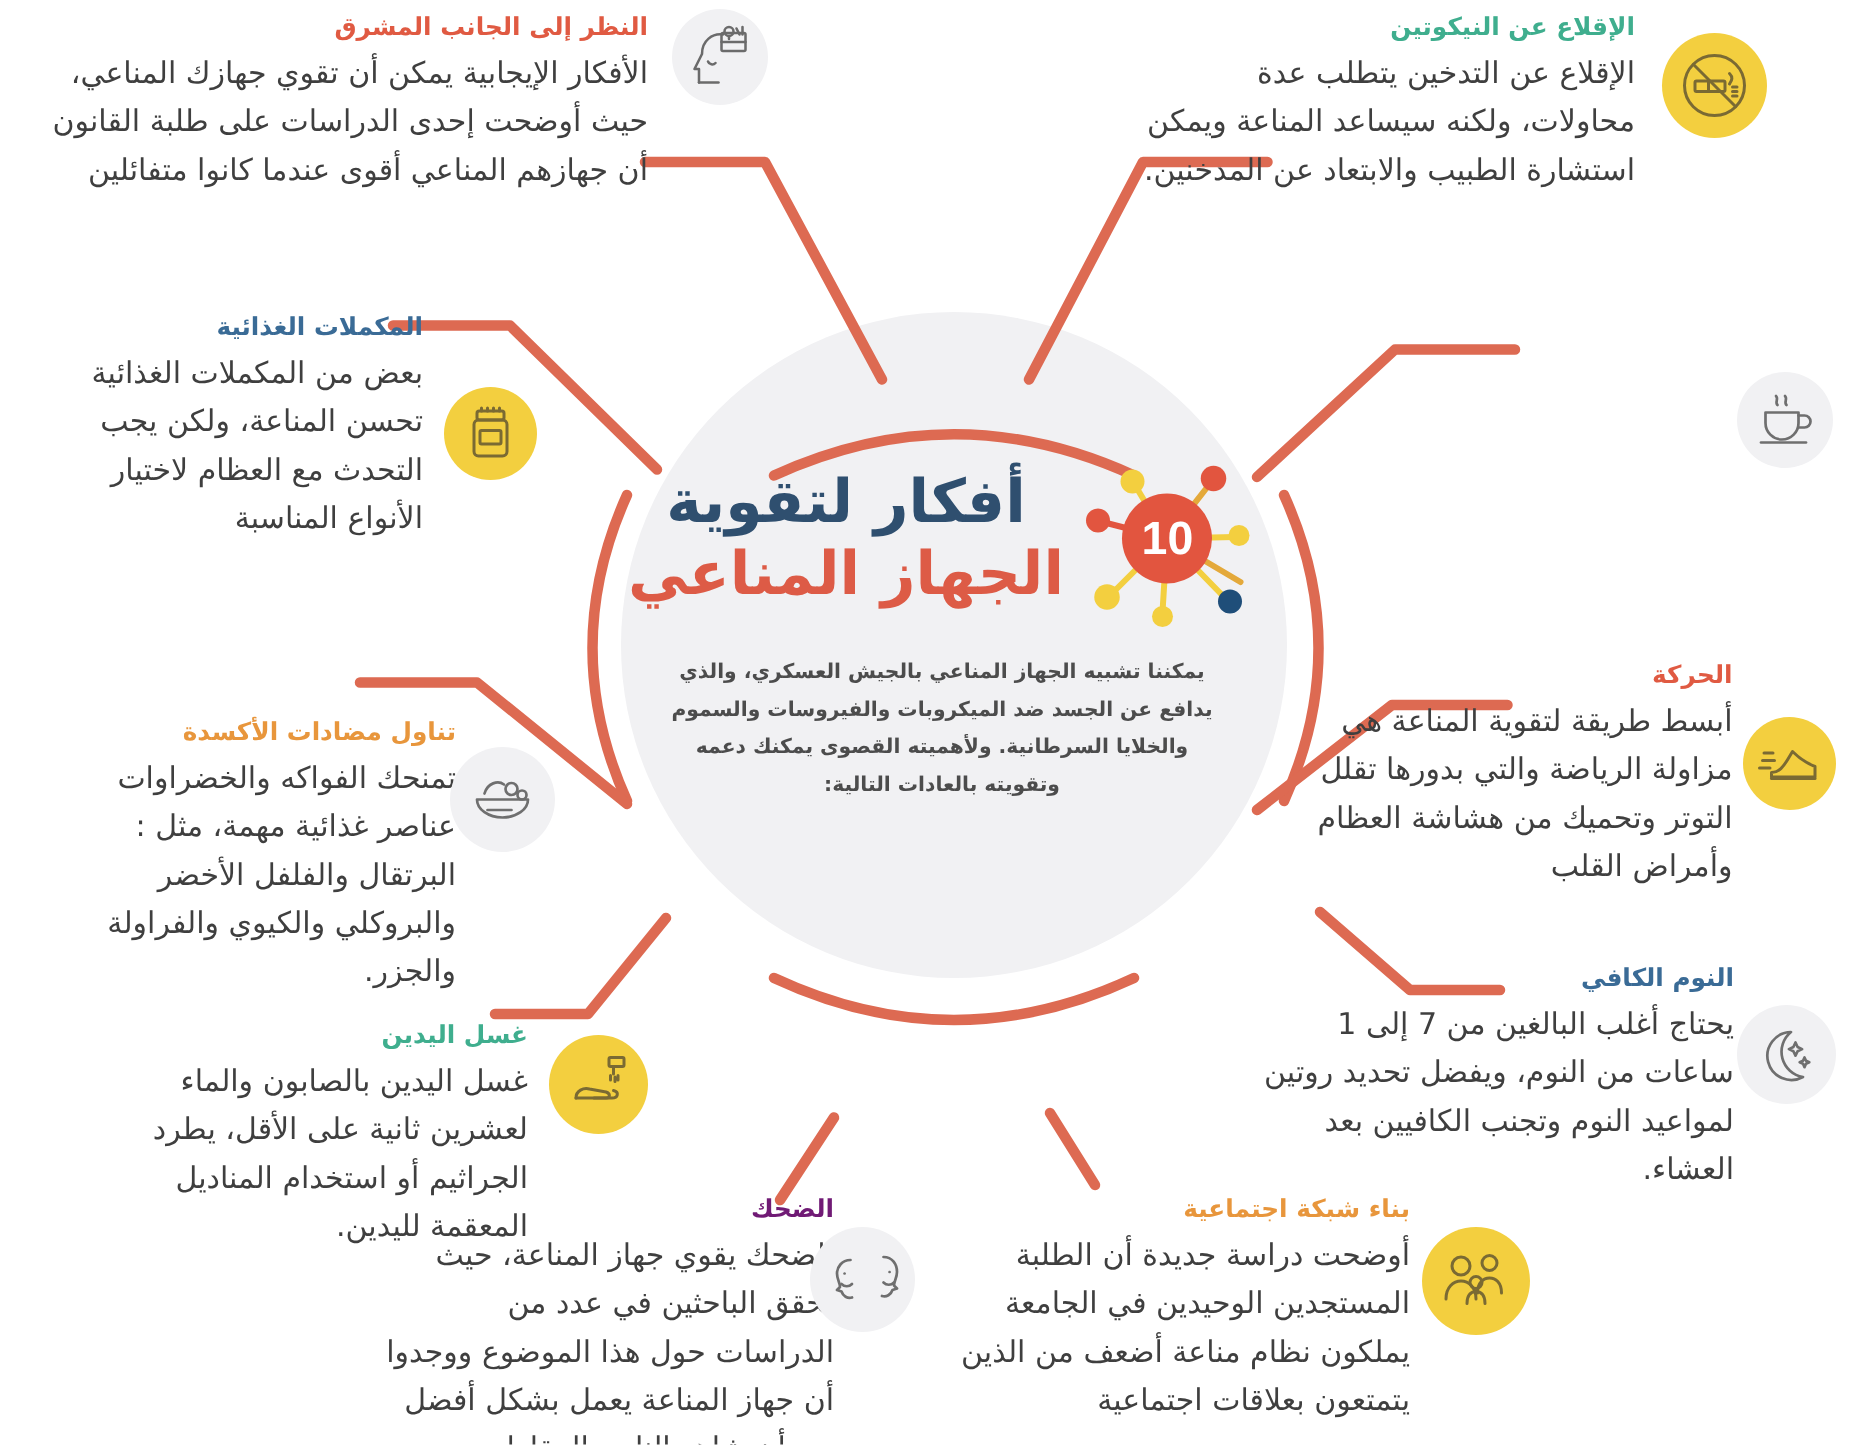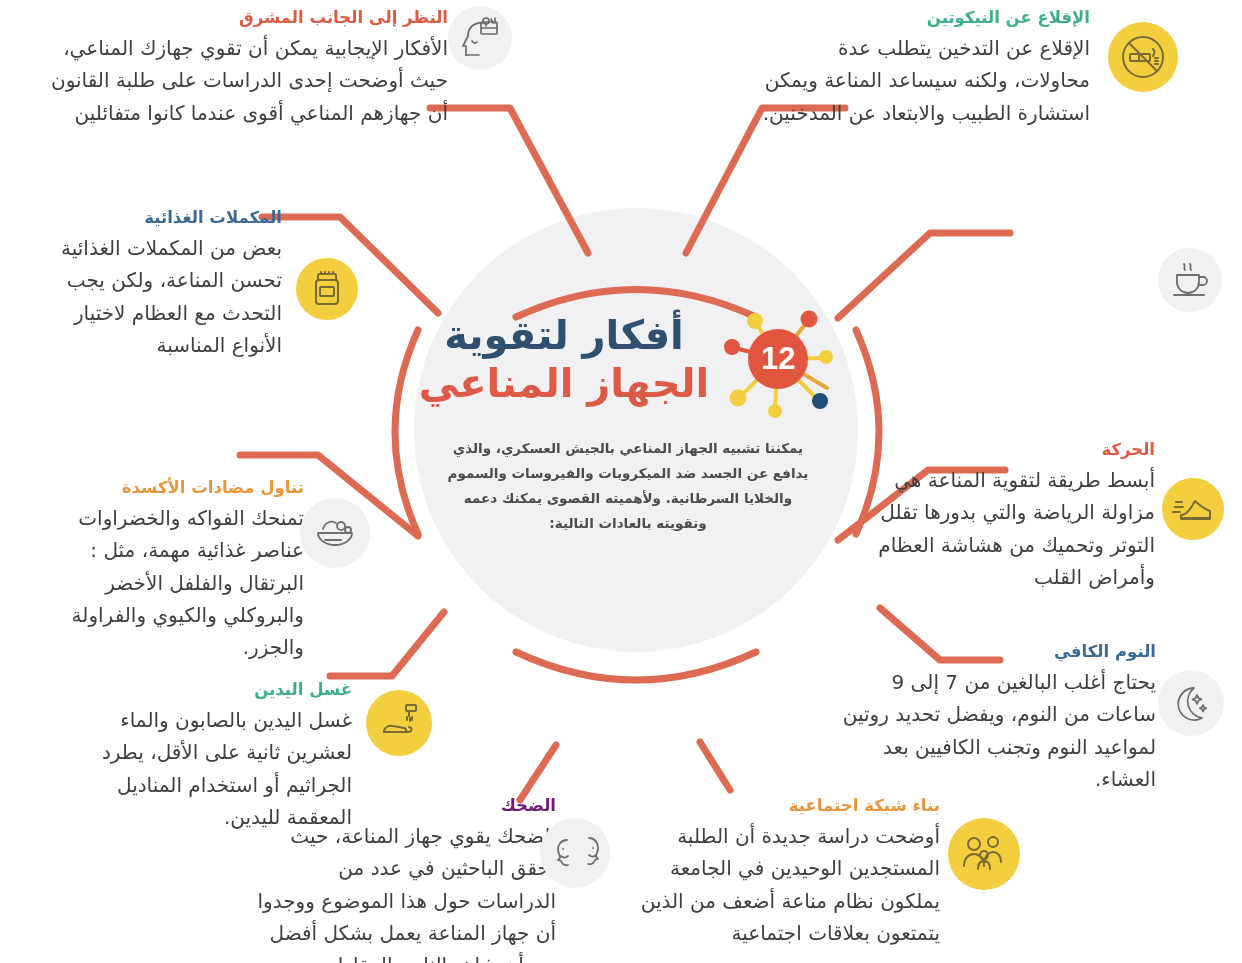--- a/index.html
+++ b/index.html
@@ -125,31 +125,31 @@
             <line x1="59" y1="59" x2="108" y2="88" stroke="#e4a93a"></line>
           </g>
           <circle cx="36" cy="21" r="8" fill="#f3cf3f"></circle>
           <circle cx="90" cy="19" r="8.5" fill="#e2553f"></circle>
           <circle cx="13" cy="47" r="8" fill="#e2553f"></circle>
           <circle cx="107" cy="57" r="7" fill="#f3cf3f"></circle>
           <circle cx="19" cy="98" r="8.5" fill="#f3cf3f"></circle>
           <circle cx="101" cy="101" r="8" fill="#1f4e79"></circle>
           <circle cx="56" cy="111" r="7" fill="#f3cf3f"></circle>
         </svg>
-        <div class="num">12</div>
+        <div class="num">10</div>
       </div>
       <div>
         <div class="title-main">أفكار لتقوية</div>
         <div class="title-sub">الجهاز المناعي</div>
       </div>
     </div>
     <div class="center-desc">يمكننا تشبيه الجهاز المناعي بالجيش العسكري، والذي يدافع عن الجسد ضد الميكروبات والفيروسات والسموم والخلايا السرطانية. ولأهميته القصوى يمكنك دعمه وتقويته بالعادات التالية:</div>
   </div>
 
-  <div class="node r" style="left:28px;top:8px;width:420px;">
+  <div class="node r" style="left:12px;top:8px;width:420px;">
     <div class="head" style="color:#e05a42;">النظر إلى الجانب المشرق</div>
     <div class="body">الأفكار الإيجابية يمكن أن تقوي جهازك المناعي، حيث أوضحت إحدى الدراسات على طلبة القانون أن جهازهم المناعي أقوى عندما كانوا متفائلين</div>
   </div>
   <div class="badge grey" style="left:448px;top:6px;width:64px;height:64px;">
     <svg width="46" height="46" viewBox="0 0 46 46" fill="none" stroke="#6b6b6b" stroke-width="1.7" stroke-linecap="round" stroke-linejoin="round">
       <path d="M9 40 V31 H6 L11 21 C11 12 18 7 25 8"></path>
       <path d="M9 40 H22"></path>
       <path d="M15 26 a3 3 0 0 0 5 1"></path>
       <rect x="24" y="7" width="16" height="12" rx="1"></rect>
       <circle cx="29" cy="6" r="3"></circle>
@@ -233,21 +233,21 @@
       <path d="M8 32 c0 -5 5 -7 9 -6 l11 2 c3 1 3 4 0 4 h-8"></path>
       <path d="M8 32 h24 c4 0 5 -4 1 -5"></path>
       <rect x="30" y="5" width="10" height="6" rx="1"></rect>
       <path d="M33 11 v5"></path>
       <path d="M31 17 v3 M34 18 v3 M36 17 v3"></path>
     </svg>
   </div>
 
   <div class="node r" style="left:838px;top:642px;width:318px;">
     <div class="head" style="color:#3a6b96;">النوم الكافي</div>
-    <div class="body">يحتاج أغلب البالغين من 7 إلى 9 ساعات من النوم، ويفضل تحديد روتين لمواعيد النوم وتجنب الكافيين بعد العشاء.</div>
+    <div class="body">يحتاج أغلب البالغين من 7 إلى 1 ساعات من النوم، ويفضل تحديد روتين لمواعيد النوم وتجنب الكافيين بعد العشاء.</div>
   </div>
   <div class="badge grey" style="left:1158px;top:670px;width:66px;height:66px;">
     <svg width="46" height="46" viewBox="0 0 46 46" fill="none" stroke="#6f6f6f" stroke-width="1.8" stroke-linecap="round" stroke-linejoin="round">
       <path d="M26 8 a16 16 0 1 0 8 30 A17 17 0 0 1 26 8 z"></path>
       <path d="M29 15 l1.4 3 3 1.4 -3 1.4 -1.4 3 -1.4 -3 -3 -1.4 3 -1.4 z"></path>
       <path d="M35 25 l1 2.2 2.2 1 -2.2 1 -1 2.2 -1 -2.2 -2.2 -1 2.2 -1 z"></path>
     </svg>
   </div>
 
   <div class="node r" style="left:256px;top:796px;width:300px;">

